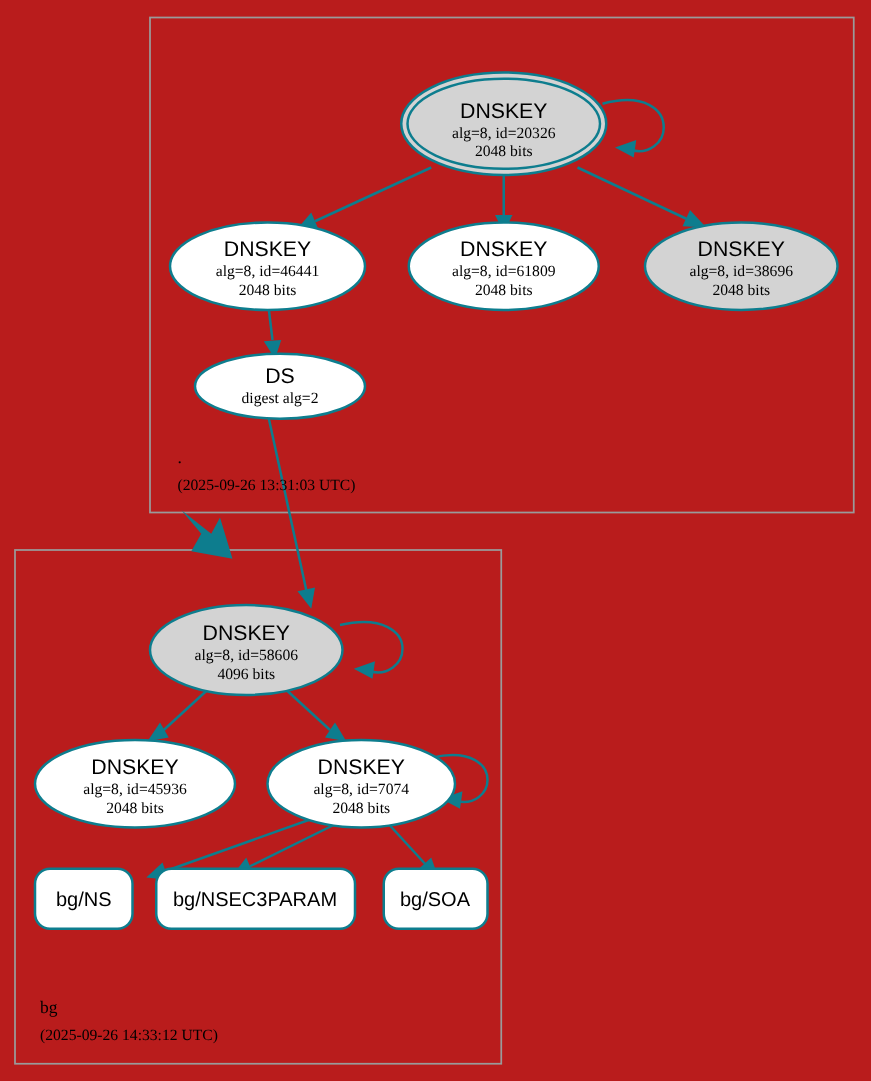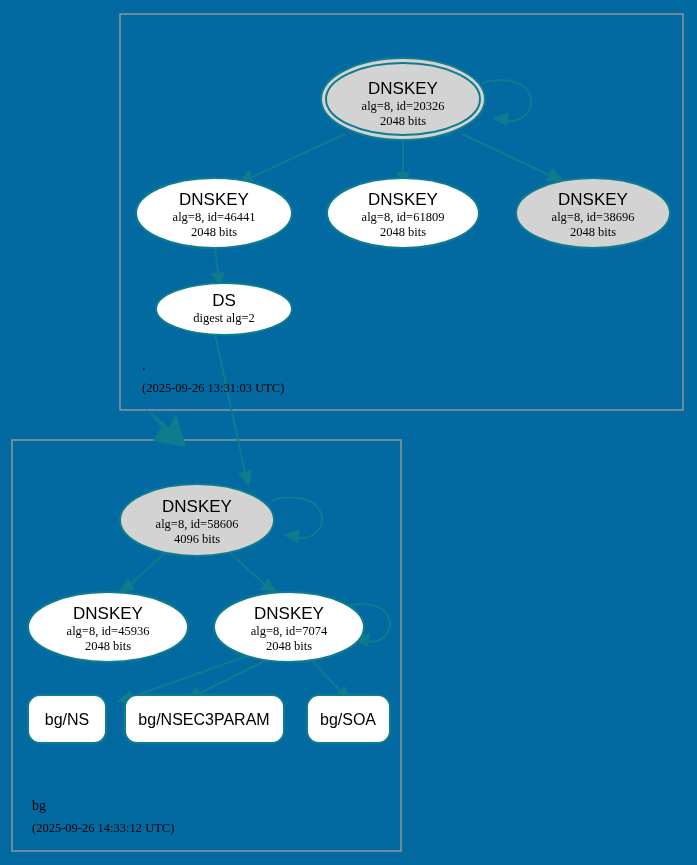--- a/index.html
+++ b/index.html
@@ -9,21 +9,21 @@
     background: #ffffff;
   }
   body {
     font-family: "Liberation Sans", sans-serif;
   }
   #canvas {
     position: relative;
     width: 697px;
     height: 865px;
     overflow: hidden;
-    background: #0369a1;
+    background: #b91c1c;
   }
   svg#graph {
     position: absolute;
     top: 0;
     left: 0;
     width: 697px;
     height: 865px;
   }
   .zone-box {
     fill: none;

